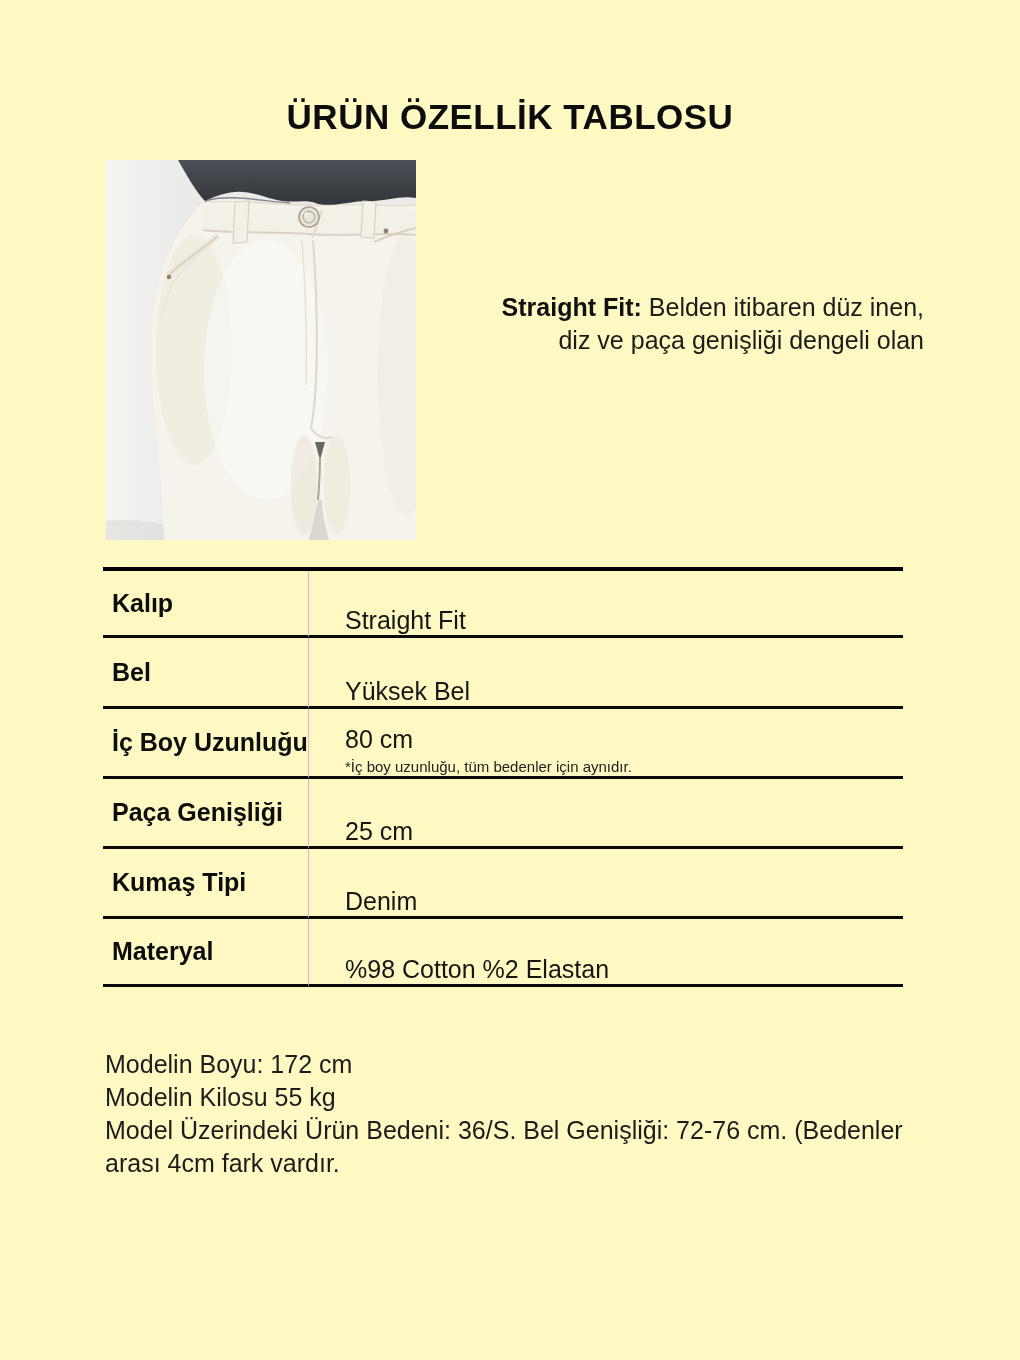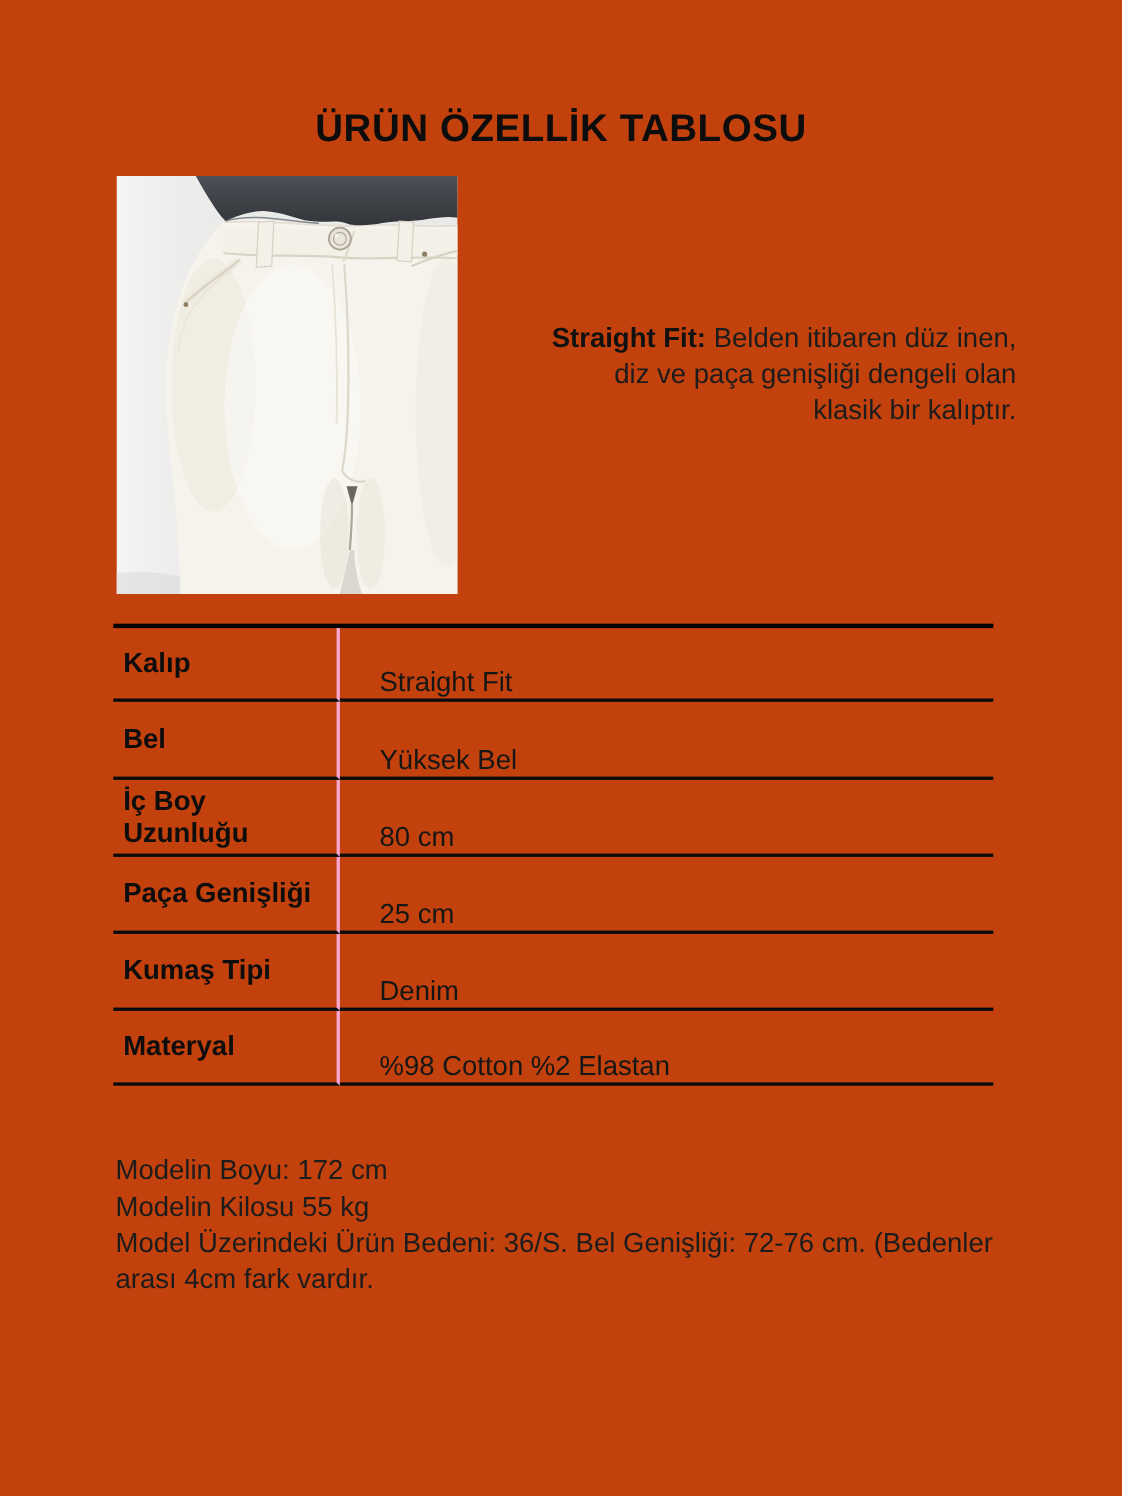--- a/index.html
+++ b/index.html
@@ -1,17 +1,17 @@
 <!DOCTYPE html>
 <html><head>
 <meta charset="utf-8">
 <style>
   html,body{margin:0;padding:0;background:#fff;}
   .page{
-    position:relative;width:1020px;height:1360px;background:#c2410c;
+    position:relative;width:1020px;height:1360px;background:#fef9c3;
     font-family:"Liberation Sans", sans-serif;color:#111;overflow:hidden;
   }
   .page-title{
     position:absolute;left:0;right:0;top:97px;text-align:center;
     font-size:35px;font-weight:bold;letter-spacing:.5px;color:#0d0d0d;
   }
   .photo-wrap{position:absolute;left:106px;top:160px;width:310px;height:380px;}
   .photo-wrap svg{display:block;}
   .description{
     position:absolute;left:464px;top:291px;width:460px;
@@ -19,21 +19,21 @@
   }
   .description .bold{font-weight:bold;color:#111;}
   .spec-table{
     position:absolute;left:103px;top:567px;width:800px;
     border-top:4px solid #000;
     display:grid;grid-template-columns:206px 594px;
     grid-template-rows:67px 71px 70px 70px 70px 68px;
   }
   .cell{box-sizing:border-box;border-bottom:3px solid #0a0a0a;display:flex;}
   .cell.label{
-    border-right:3px solid #f9a8d4;align-items:center;padding-left:9px;
+    border-right:1px solid #f9a8d4;align-items:center;padding-left:9px;
     font-weight:bold;font-size:25px;color:#0d0d0d;
   }
   .cell.value{padding-left:36px;flex-direction:column;justify-content:flex-end;}
   .value-main{font-size:25px;color:#161616;line-height:30px;}
   .value-note{font-size:15px;color:#222;line-height:19px;margin-top:3px;}
   .model-info{
     position:absolute;left:105px;top:1048px;width:840px;
     font-size:25px;line-height:33px;color:#1c1c1c;
   }
   .model-info div{white-space:nowrap;}
@@ -99,38 +99,38 @@
 
       <circle cx="203" cy="57" r="10" fill="#e9e5da" stroke="#aaa393" stroke-width="1.6"></circle>
       <circle cx="203" cy="57" r="5.8" fill="none" stroke="#b4ad9d" stroke-width="1.2"></circle>
       <circle cx="200" cy="54" r="1.6" fill="#fbfaf7"></circle>
     </svg>
   </div>
 
   <div class="description">
     <div><span class="bold">Straight Fit:</span> <span>Belden itibaren düz inen,</span></div>
     <div>diz ve paça genişliği dengeli olan</div>
-    <div>klasik bir kalıptır.</div>
   </div>
 
   <div class="spec-table">
 
     <div class="cell label">Kalıp</div>
     <div class="cell value">
       <div class="value-main">Straight Fit</div>
     </div>
 
     <div class="cell label">Bel</div>
     <div class="cell value">
       <div class="value-main">Yüksek Bel</div>
     </div>
 
     <div class="cell label">İç Boy Uzunluğu</div>
     <div class="cell value">
       <div class="value-main">80 cm</div>
+      <div class="value-note">*İç boy uzunluğu, tüm bedenler için aynıdır.</div>
     </div>
 
     <div class="cell label">Paça Genişliği</div>
     <div class="cell value">
       <div class="value-main">25 cm</div>
     </div>
 
     <div class="cell label">Kumaş Tipi</div>
     <div class="cell value">
       <div class="value-main">Denim</div>

